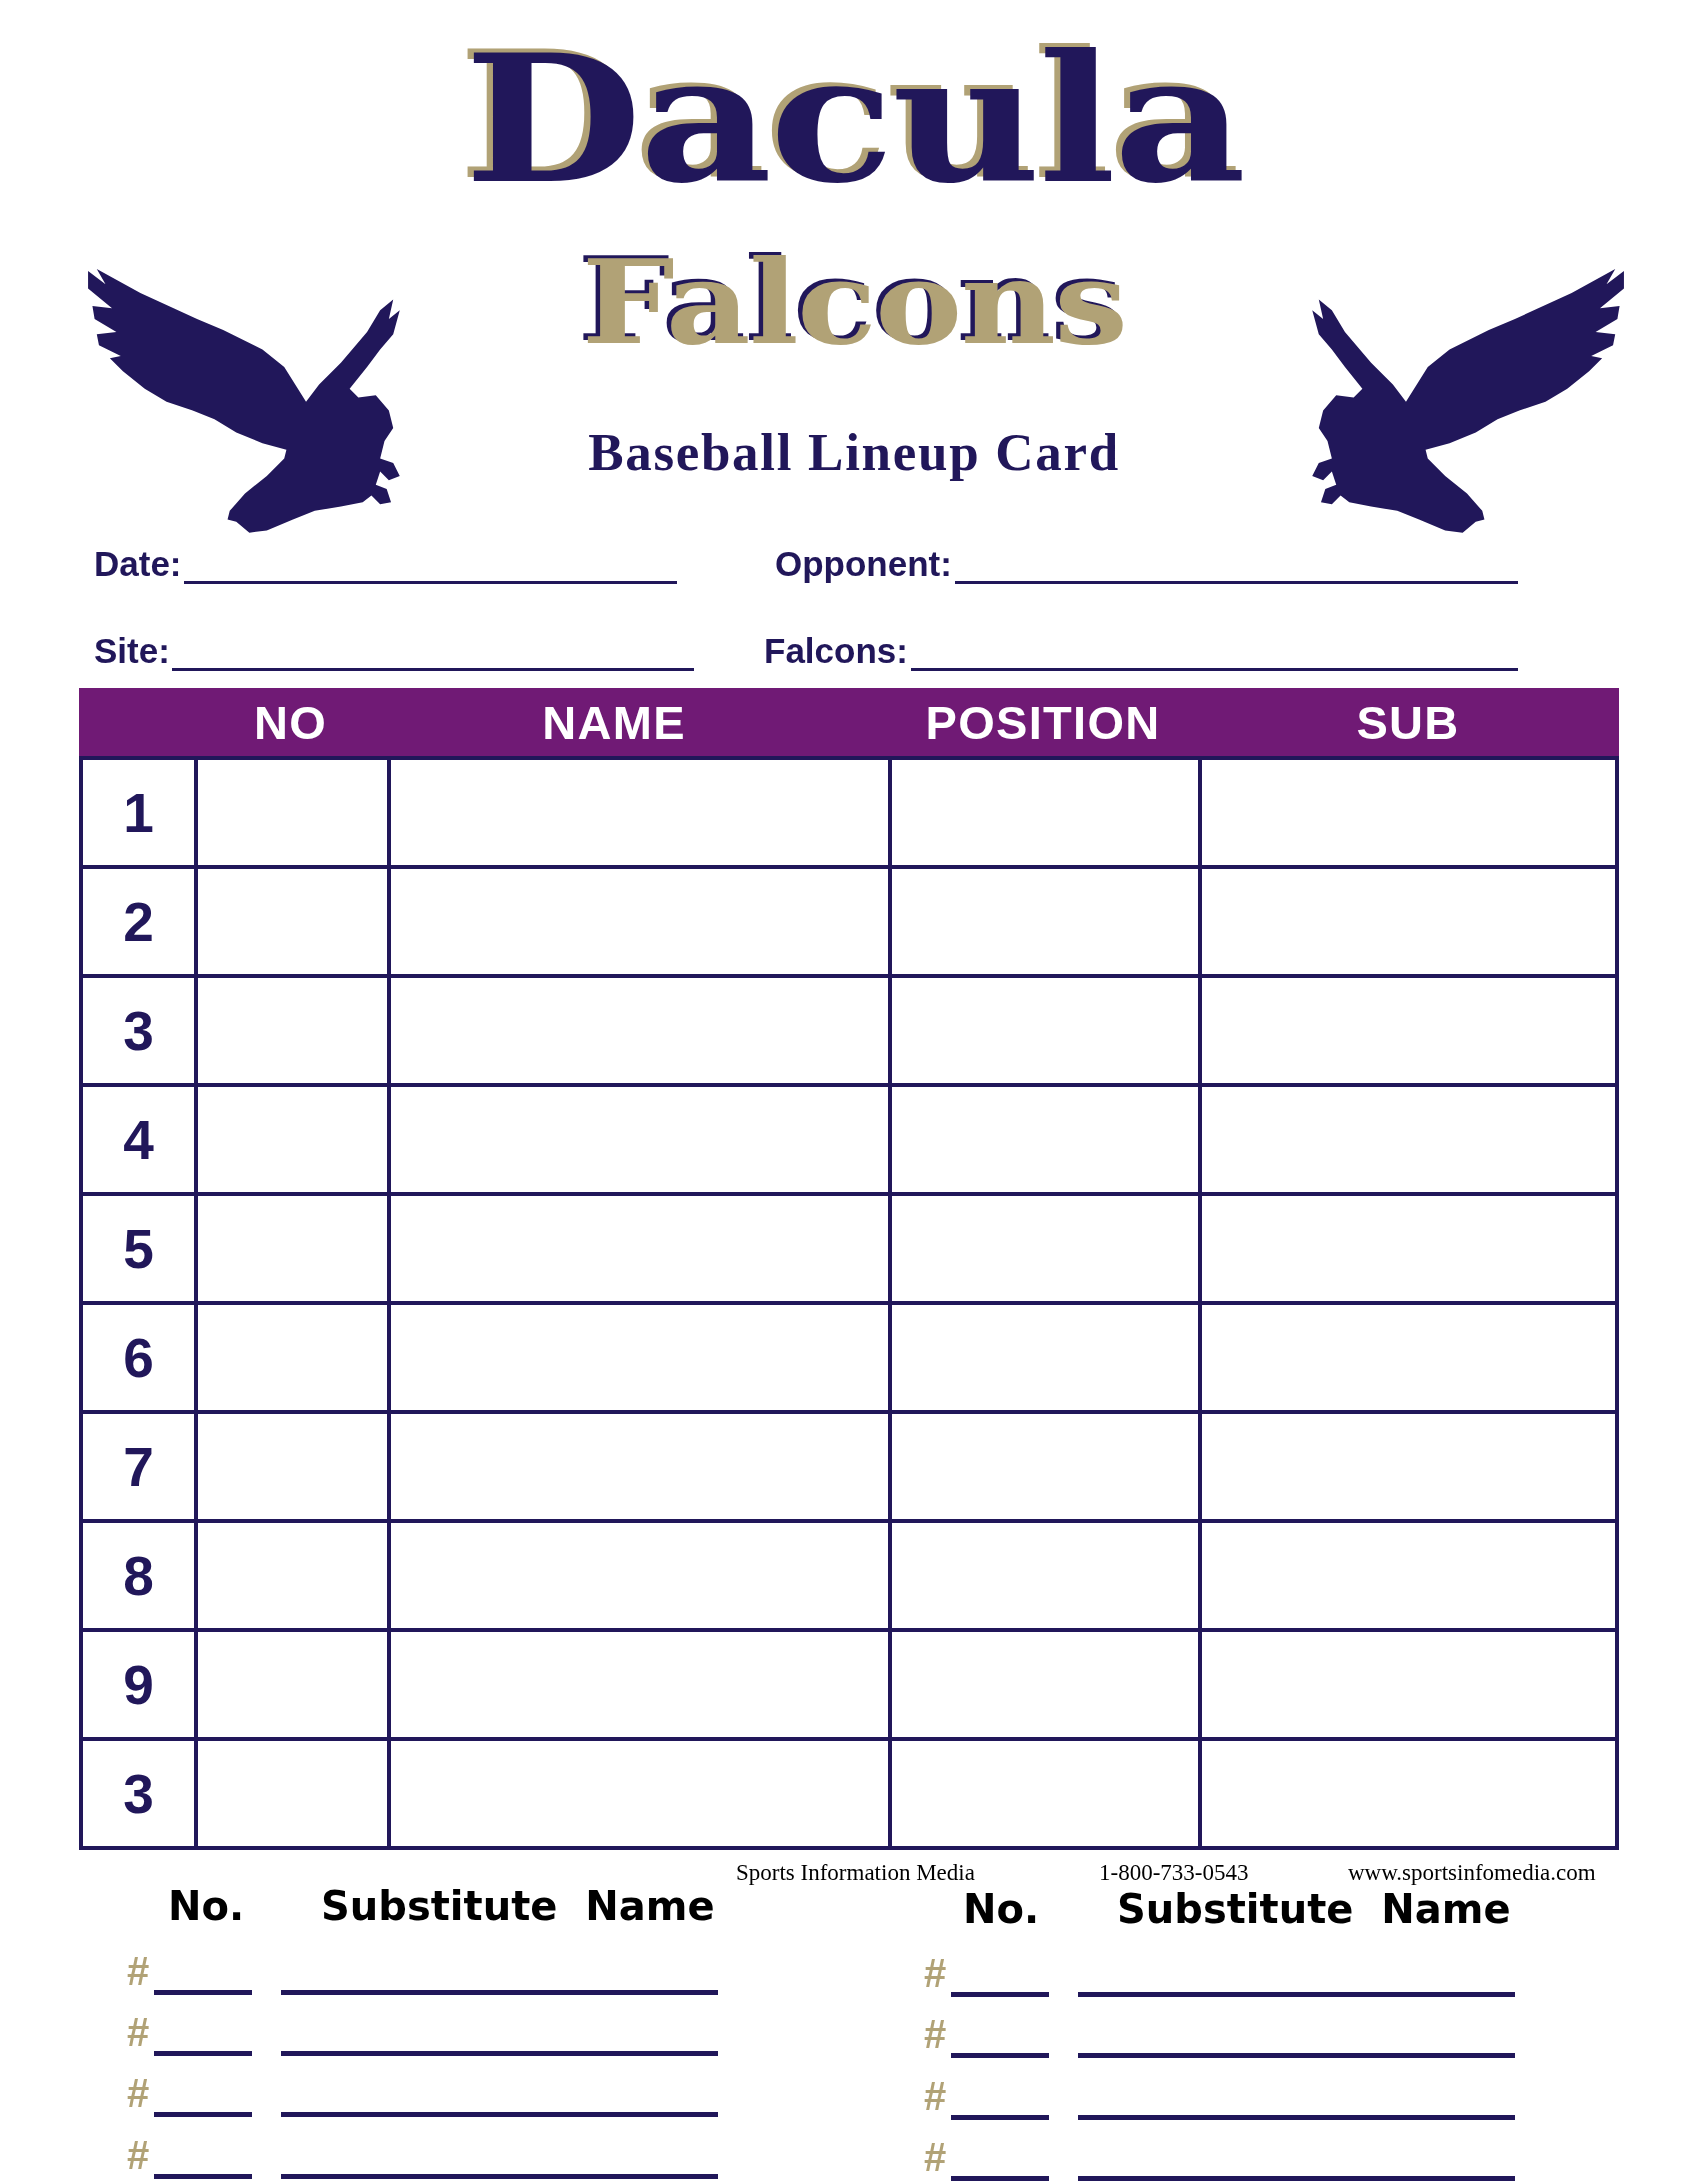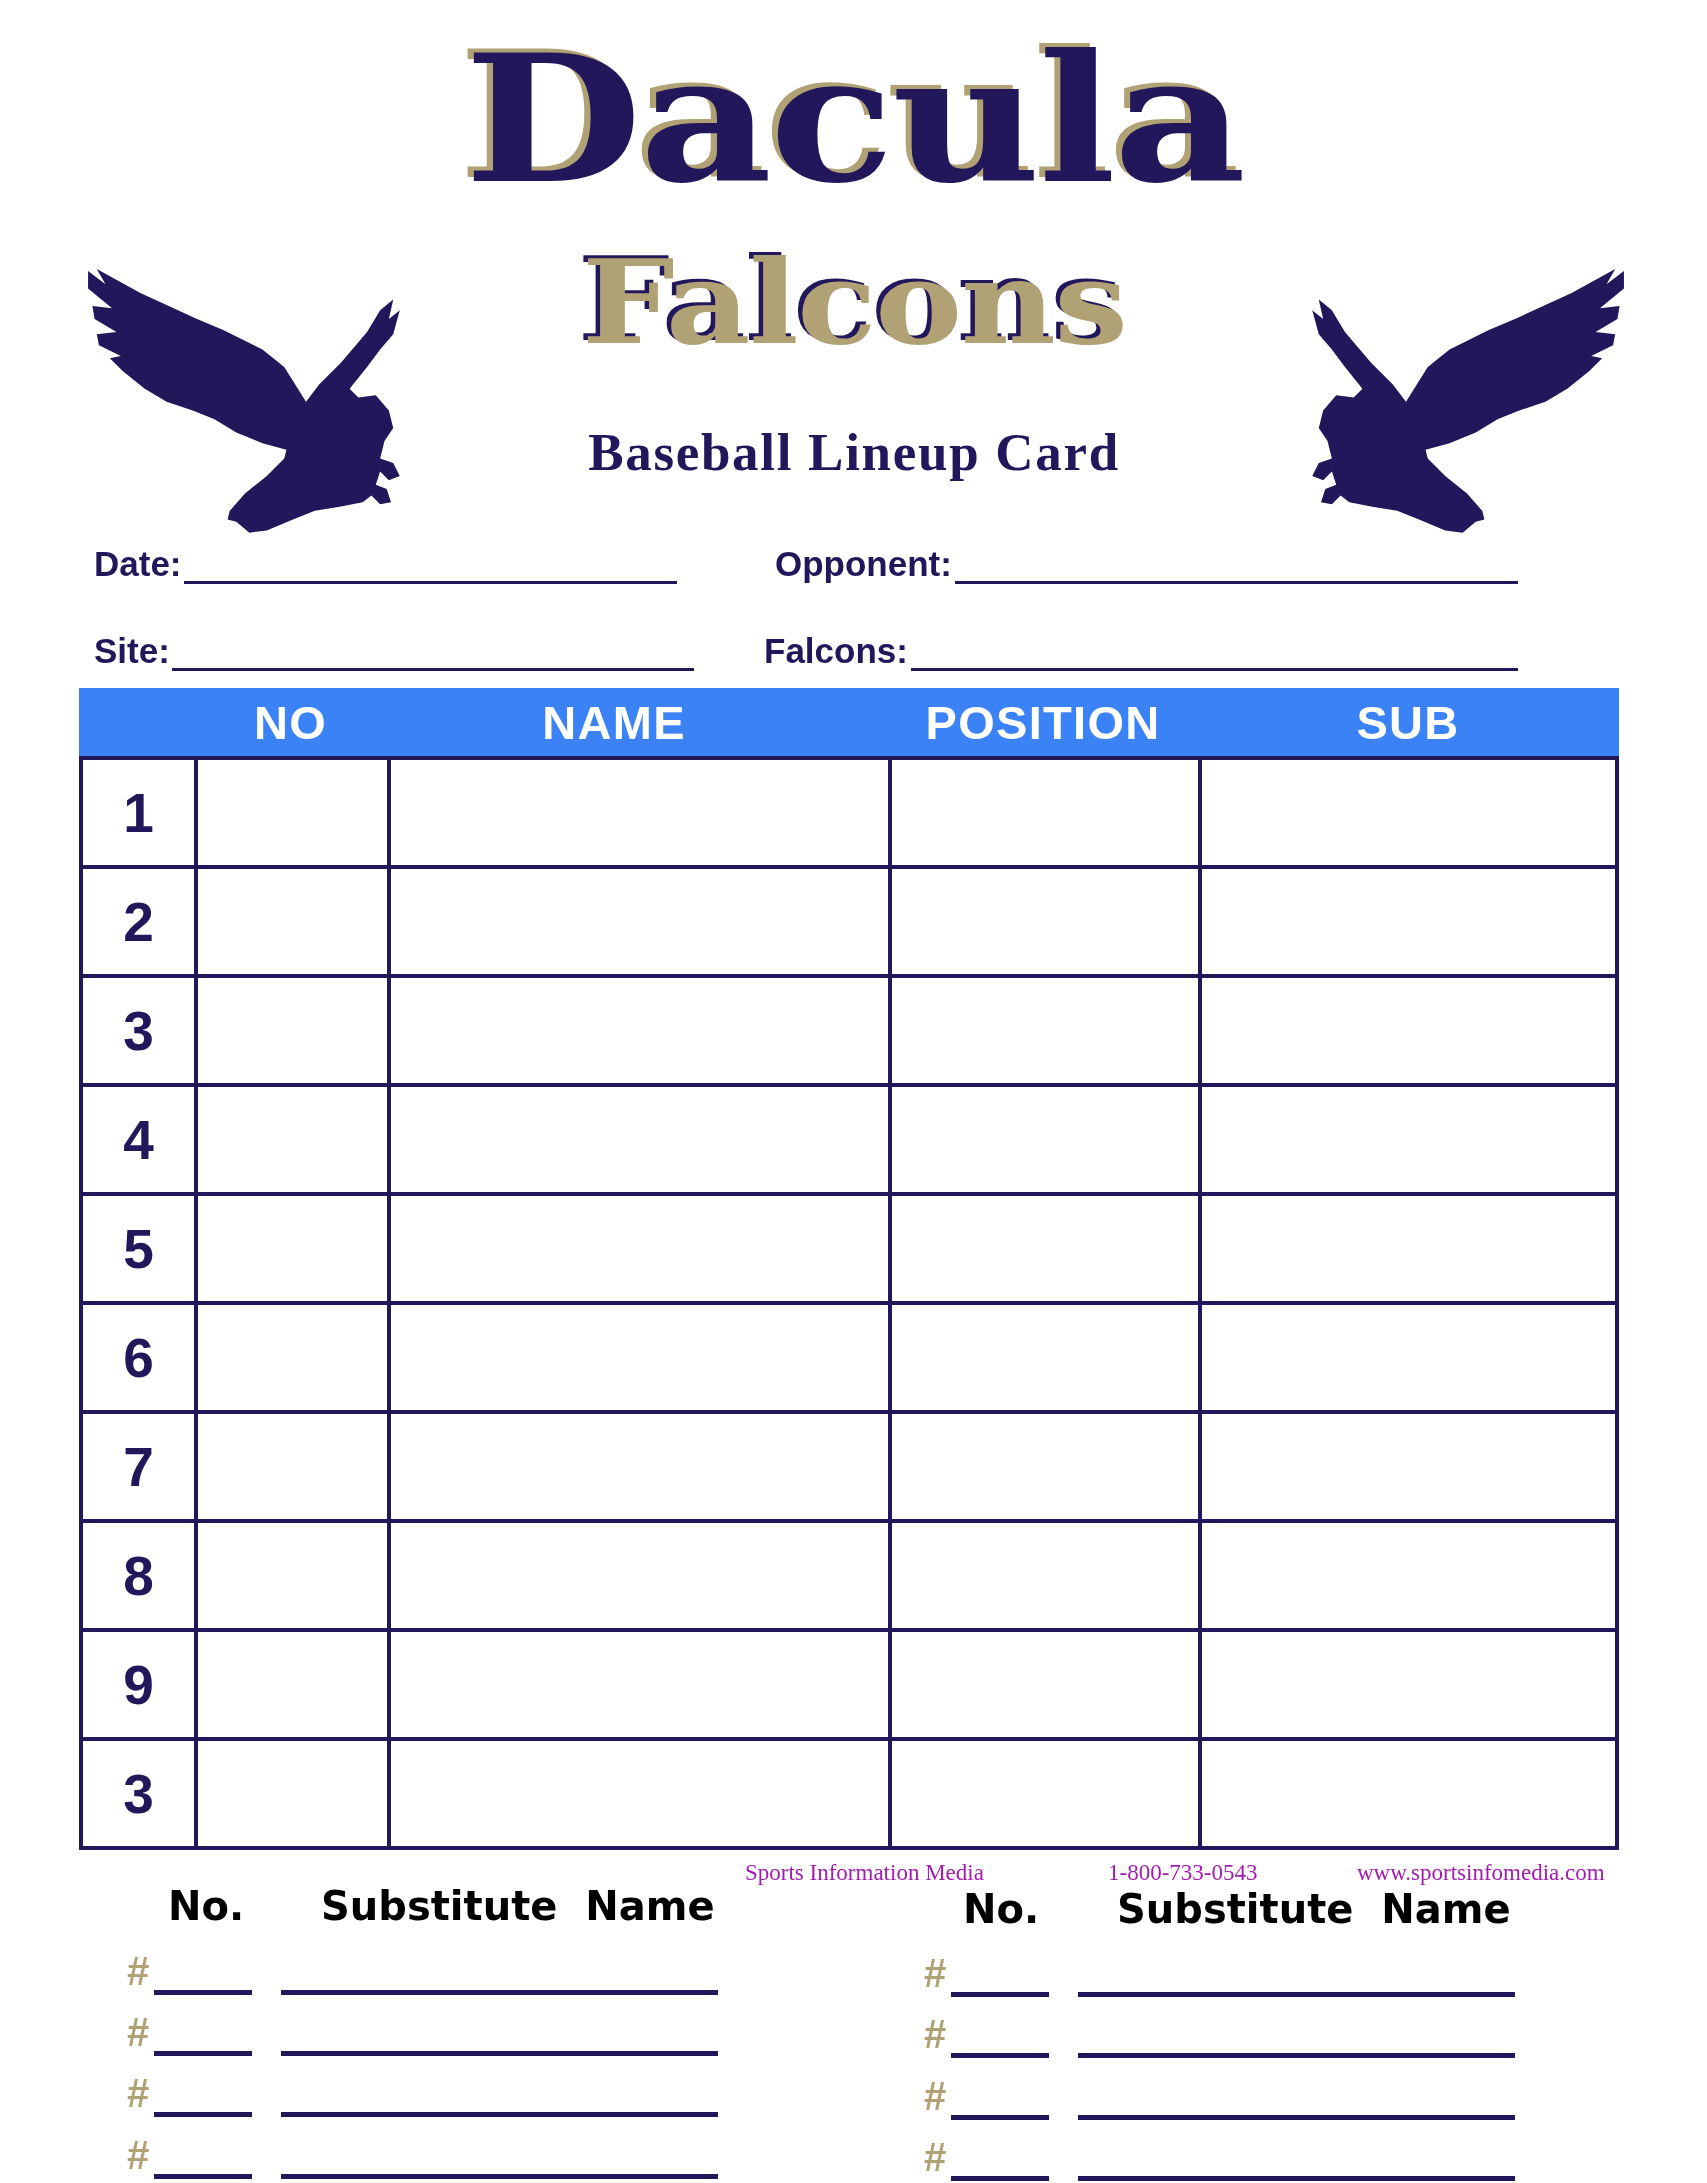--- a/index.html
+++ b/index.html
@@ -30,31 +30,31 @@
   }
   .falcon { width:332px; height:279px; }
   .falcon svg { width:100%; height:100%; display:block; }
 
   
   .field { font-family:"Liberation Sans", sans-serif; font-weight:bold; font-size:35px; color:#21175a; display:flex; align-items:flex-end; line-height:1; }
   .field .line { border-bottom:3.9px solid #21175a; height:0; margin-left:2.6px; margin-bottom:-2.6px; }
 
   
   .lineup { left:79px; top:688px; width:1540px; }
-  .lineup-head { height:68px; background:#3b82f6; position:relative; }
+  .lineup-head { height:68px; background:#701a75; position:relative; }
   .lineup-head .hcell { position:absolute; top:0; height:68px; display:flex; align-items:center; justify-content:center; font-family:"Liberation Sans", sans-serif; font-weight:bold; font-size:47px; color:#ffffff; letter-spacing:1.3px; }
   .lineup-body { position:relative; border-left:4.4px solid #21175a; border-right:4.4px solid #21175a; border-bottom:4.4px solid #21175a; box-sizing:border-box; }
   .lrow { position:relative; height:109px; border-top:4.4px solid #21175a; box-sizing:border-box; }
   .lrow:first-child { border-top:none; height:105px; }
   .lrow .num { position:absolute; left:0; top:0; width:111px; height:100%; display:flex; align-items:center; justify-content:center; font-family:"Liberation Sans", sans-serif; font-weight:bold; font-size:55px; color:#21175a; }
   .lrow .cell { position:absolute; top:0; height:100%; }
   .vline { position:absolute; top:0; bottom:0; width:4.4px; background:#21175a; }
 
   
-  .credit { font-family:"Liberation Serif", serif; font-size:23px; color:#a21caf; line-height:1;margin-left:9px; }
+  .credit { font-family:"Liberation Serif", serif; font-size:23px; color:#000000; line-height:1; }
 
   
   .subhead { font-family:"DejaVu Sans", sans-serif; font-weight:bold; font-size:40px; color:#000000; line-height:1; }
   .subrow { position:absolute; height:52px; }
   .subrow .hash { position:absolute; left:0; bottom:4.4px; font-family:"Liberation Sans", sans-serif; font-size:40px; font-weight:bold; color:#b1a276; line-height:1; }
   .subrow .noline { position:absolute; left:27px; bottom:0; width:98px; height:5.2px; background:#21175a; }
   .subrow .nameline { position:absolute; left:154px; bottom:0; width:437px; height:5.2px; background:#21175a; }
 </style>
 </head>
 <body>

